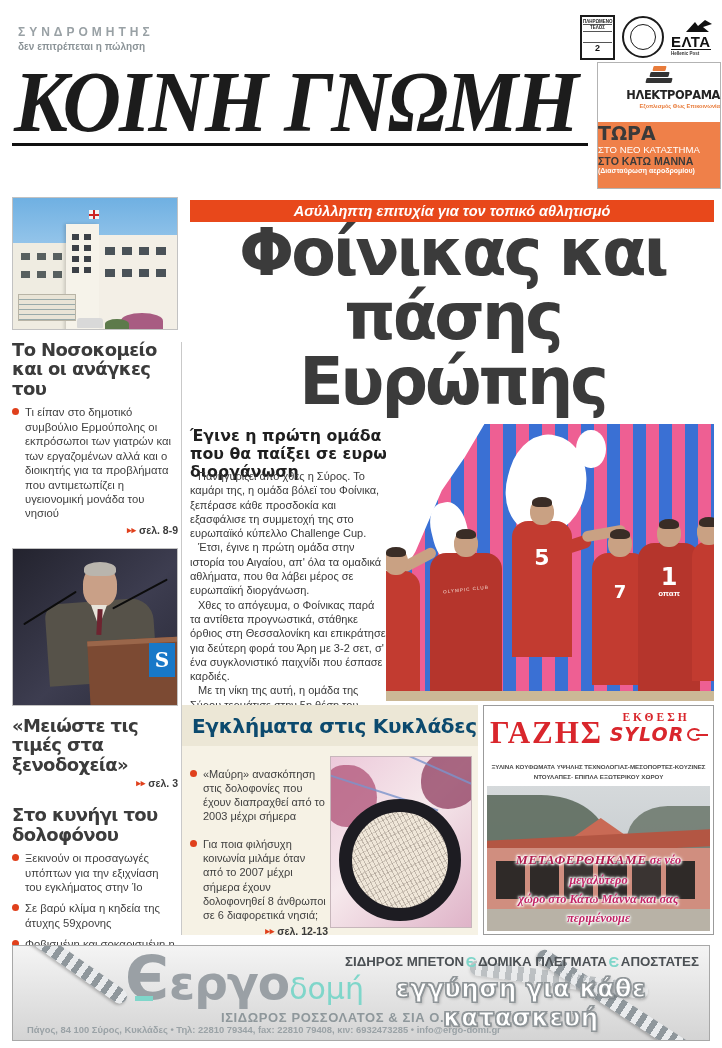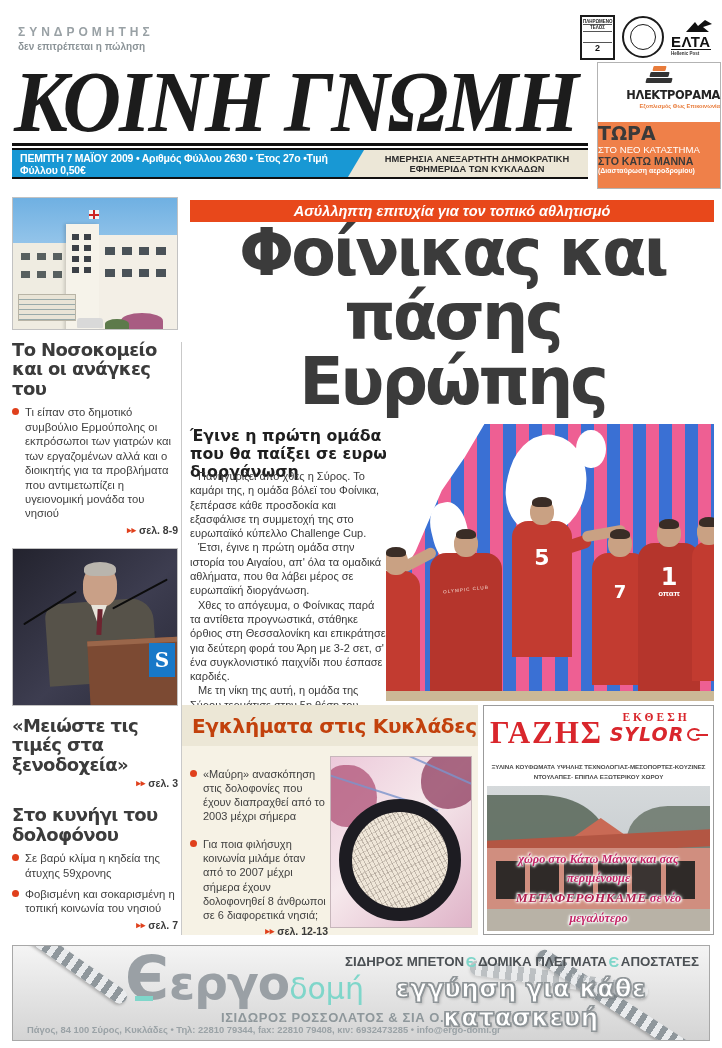--- a/index.html
+++ b/index.html
@@ -118,21 +118,21 @@
   .p-panel span { color:#fff; font-weight:800; font-size:20px; font-family:"DejaVu Serif",serif; }
   .p-mic { position:absolute; width:62px; height:2px; background:#0c0c0c; border-radius:2px; }
   .mic1 { left:6px; top:58px; transform:rotate(-32deg); }
   .mic2 { left:96px; top:44px; transform:rotate(-28deg); }
 
   .vdiv { position:absolute; left:181px; top:342px; width:1px; height:593px; background:#c9c9c9; }
 
   
   .crimes { position:absolute; left:182px; top:705px; width:296px; height:230px; background:#f6f2e5; }
   .crimes-title { height:41px; background:#ece7d6; display:flex; align-items:center; padding-left:10px;
-    font-family:"DejaVu Sans",sans-serif; font-weight:800; font-size:20px; color:#c2410c; letter-spacing:-0.3px; }
+    font-family:"DejaVu Sans",sans-serif; font-weight:800; font-size:20px; color:#0c4a6e; letter-spacing:-0.3px; }
   .crimes-bullets { position:absolute; left:8px; top:55px; width:138px; }
   .crimes .bul { font-size:11px; }
   .crimes .bul + .bul { margin-top:14px; }
   .fingerprint { position:absolute; right:6px; top:51px; width:142px; height:172px; border:1px solid #c7b6bb; overflow:hidden;
     background:linear-gradient(135deg,#ecc9da,#f6e9ec 45%,#dfb3c8); }
   .fp-blob1 { position:absolute; left:-8px; top:8px; width:54px; height:62px; background:#b35a7d; border-radius:40% 55% 50% 45%; opacity:.8; }
   .fp-blob2 { position:absolute; right:-10px; top:-6px; width:60px; height:58px; background:#8e3b5e; border-radius:50% 40% 55% 45%; opacity:.75; }
   .fp-line { position:absolute; height:2px; background:#7a93cc; opacity:.8; }
   .fpl1 { left:-10px; top:34px; width:120px; transform:rotate(18deg); }
   .fpl2 { left:40px; top:10px; width:130px; transform:rotate(24deg); }
@@ -209,24 +209,20 @@
         <path d="M1 13 L10 3 L13 7 L20 1 L27 5 L18 8 L24 13 Z" fill="#111"></path>
       </svg>
       <div class="e1">ΕΛΤΑ</div>
       <div class="e2">Hellenic Post</div>
     </div>
   </div>
 
   <div class="masthead">ΚΟΙΝΗ ΓΝΩΜΗ</div>
   <div class="m-rule"></div>
 
-  <div class="datebar">
-    <div class="datebar-blue">ΠΕΜΠΤΗ 7 ΜΑΪΟΥ 2009 • Αριθμός Φύλλου 2630 • Έτος 27ο •Τιμή Φύλλου 0,50€</div>
-    <div class="datebar-cream">ΗΜΕΡΗΣΙΑ ΑΝΕΞΑΡΤΗΤΗ ΔΗΜΟΚΡΑΤΙΚΗ ΕΦΗΜΕΡΙΔΑ ΤΩΝ ΚΥΚΛΑΔΩΝ</div>
-  </div>
 
   <div class="electrorama">
     <div class="el-top">
       <div class="el-logo">
           <i class="l1"></i>
           <i class="l2"></i>
           <i class="l3"></i>
         </div>
       <div class="el-brand">ΗΛΕΚΤΡΟΡΑΜΑ</div>
       <div class="el-tag">Εξοπλισμός Φως Επικοινωνία</div>
@@ -327,20 +323,24 @@
       <div class="p-mic mic1"></div>
       <div class="p-mic mic2"></div>
     </div>
 
     <div class="s-head">«Μειώστε τις τιμές στα ξενοδοχεία»</div>
     <div class="pageref">σελ. 3</div>
 
     <div class="s-head" style="margin-top:16px;">Στο κυνήγι του δολοφόνου</div>
     <div class="bul">
       <span class="dot"></span>
+      <span>Ξεκινούν οι προσαγωγές υπόπτων για την εξιχνίαση του εγκλήματος στην Ίο</span>
+    </div>
+    <div class="bul">
+      <span class="dot"></span>
       <span>Σε βαρύ κλίμα η κηδεία της άτυχης 59χρονης</span>
     </div>
     <div class="bul">
       <span class="dot"></span>
       <span>Φοβισμένη και σοκαρισμένη η τοπική κοινωνία του νησιού</span>
     </div>
     <div class="pageref">σελ. 7</div>
   </div>
 
   <div class="vdiv"></div>
@@ -382,22 +382,22 @@
     </div>
     <div class="gz-photo">
       <div class="gz-mtn"></div>
       <div class="gz-mtn2"></div>
       <div class="gz-gable"></div>
       <div class="gz-roof"></div>
       <div class="gz-bld"></div>
       <div class="gz-win"></div>
       <div class="gz-ground"></div>
       <div class="gz-overlay">
+        <div><b>ΜΕΤΑΦΕΡΘΗΚΑΜΕ</b><span> σε νέο μεγαλύτερο</span></div>
         <div>χώρο στο Κάτω Μάννα και σας περιμένουμε</div>
-        <div><b>ΜΕΤΑΦΕΡΘΗΚΑΜΕ</b><span> σε νέο μεγαλύτερο</span></div>
       </div>
     </div>
   </div>
 
   <div class="ergo">
     <div class="rebar rb1"></div>
     <div class="rebar rb2"></div>
     <div class="rebar rb3"></div>
     <div class="ergo-logo">
       <span class="e-glyph">Є</span>

